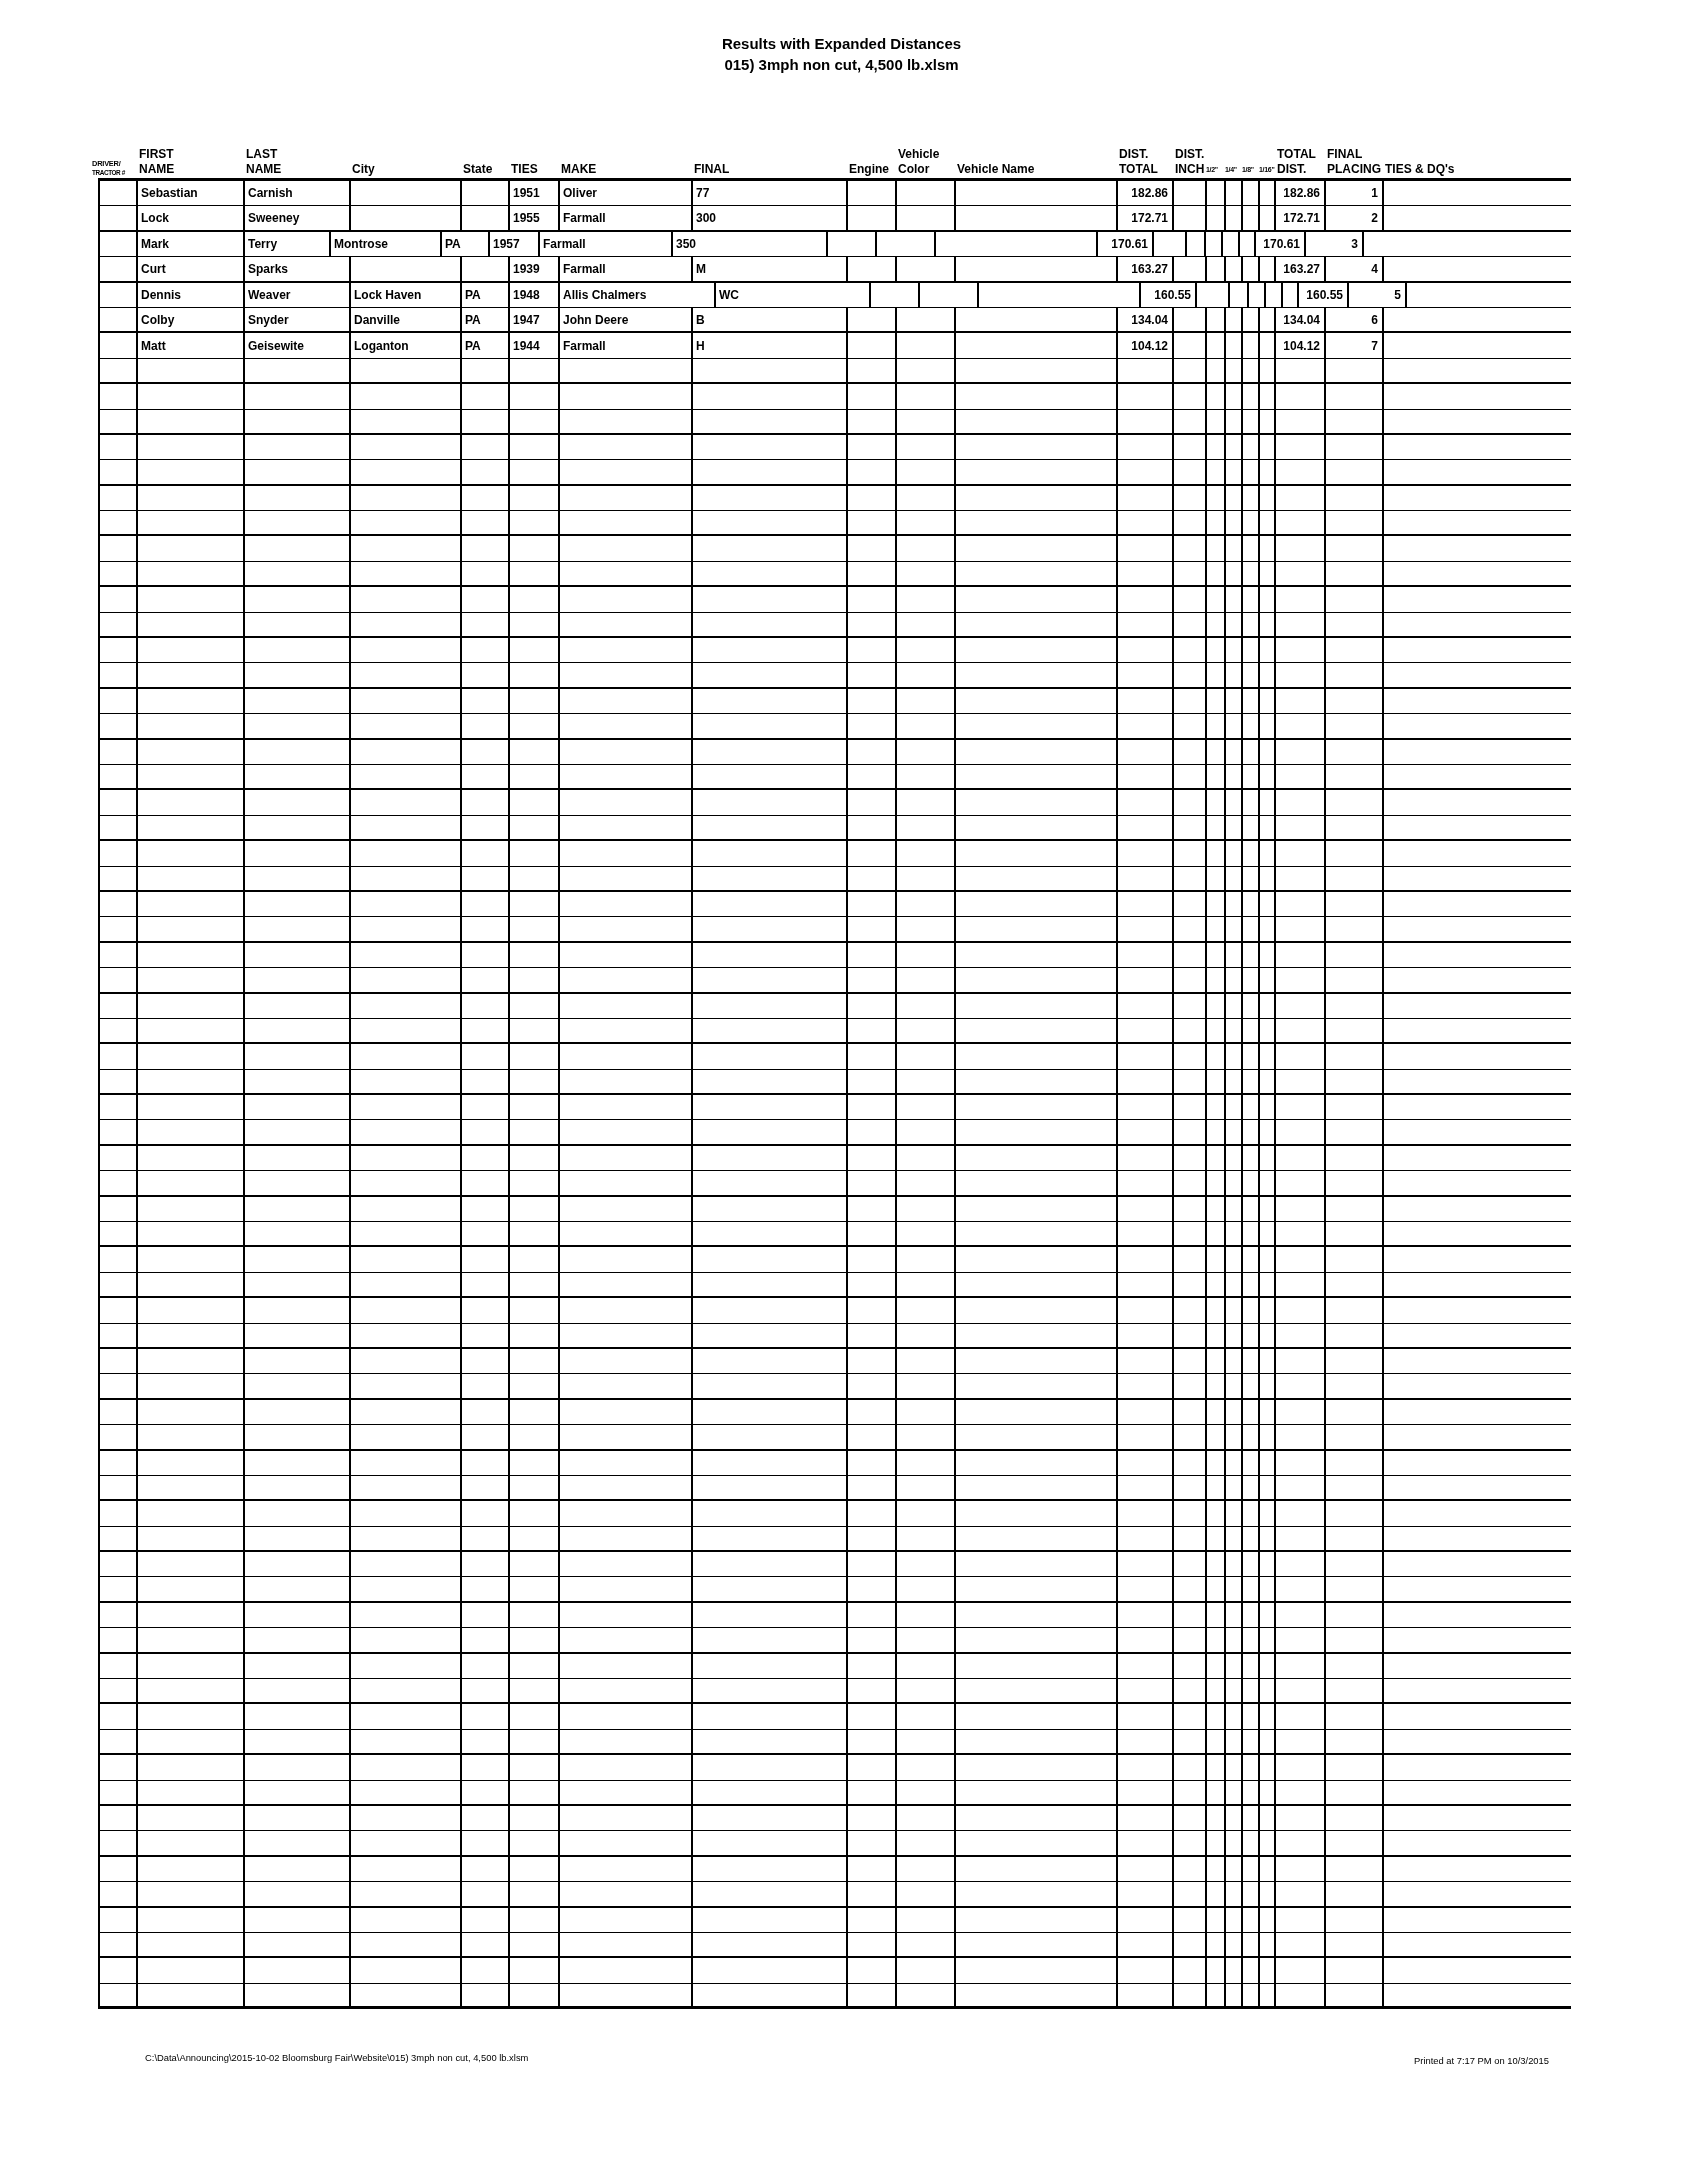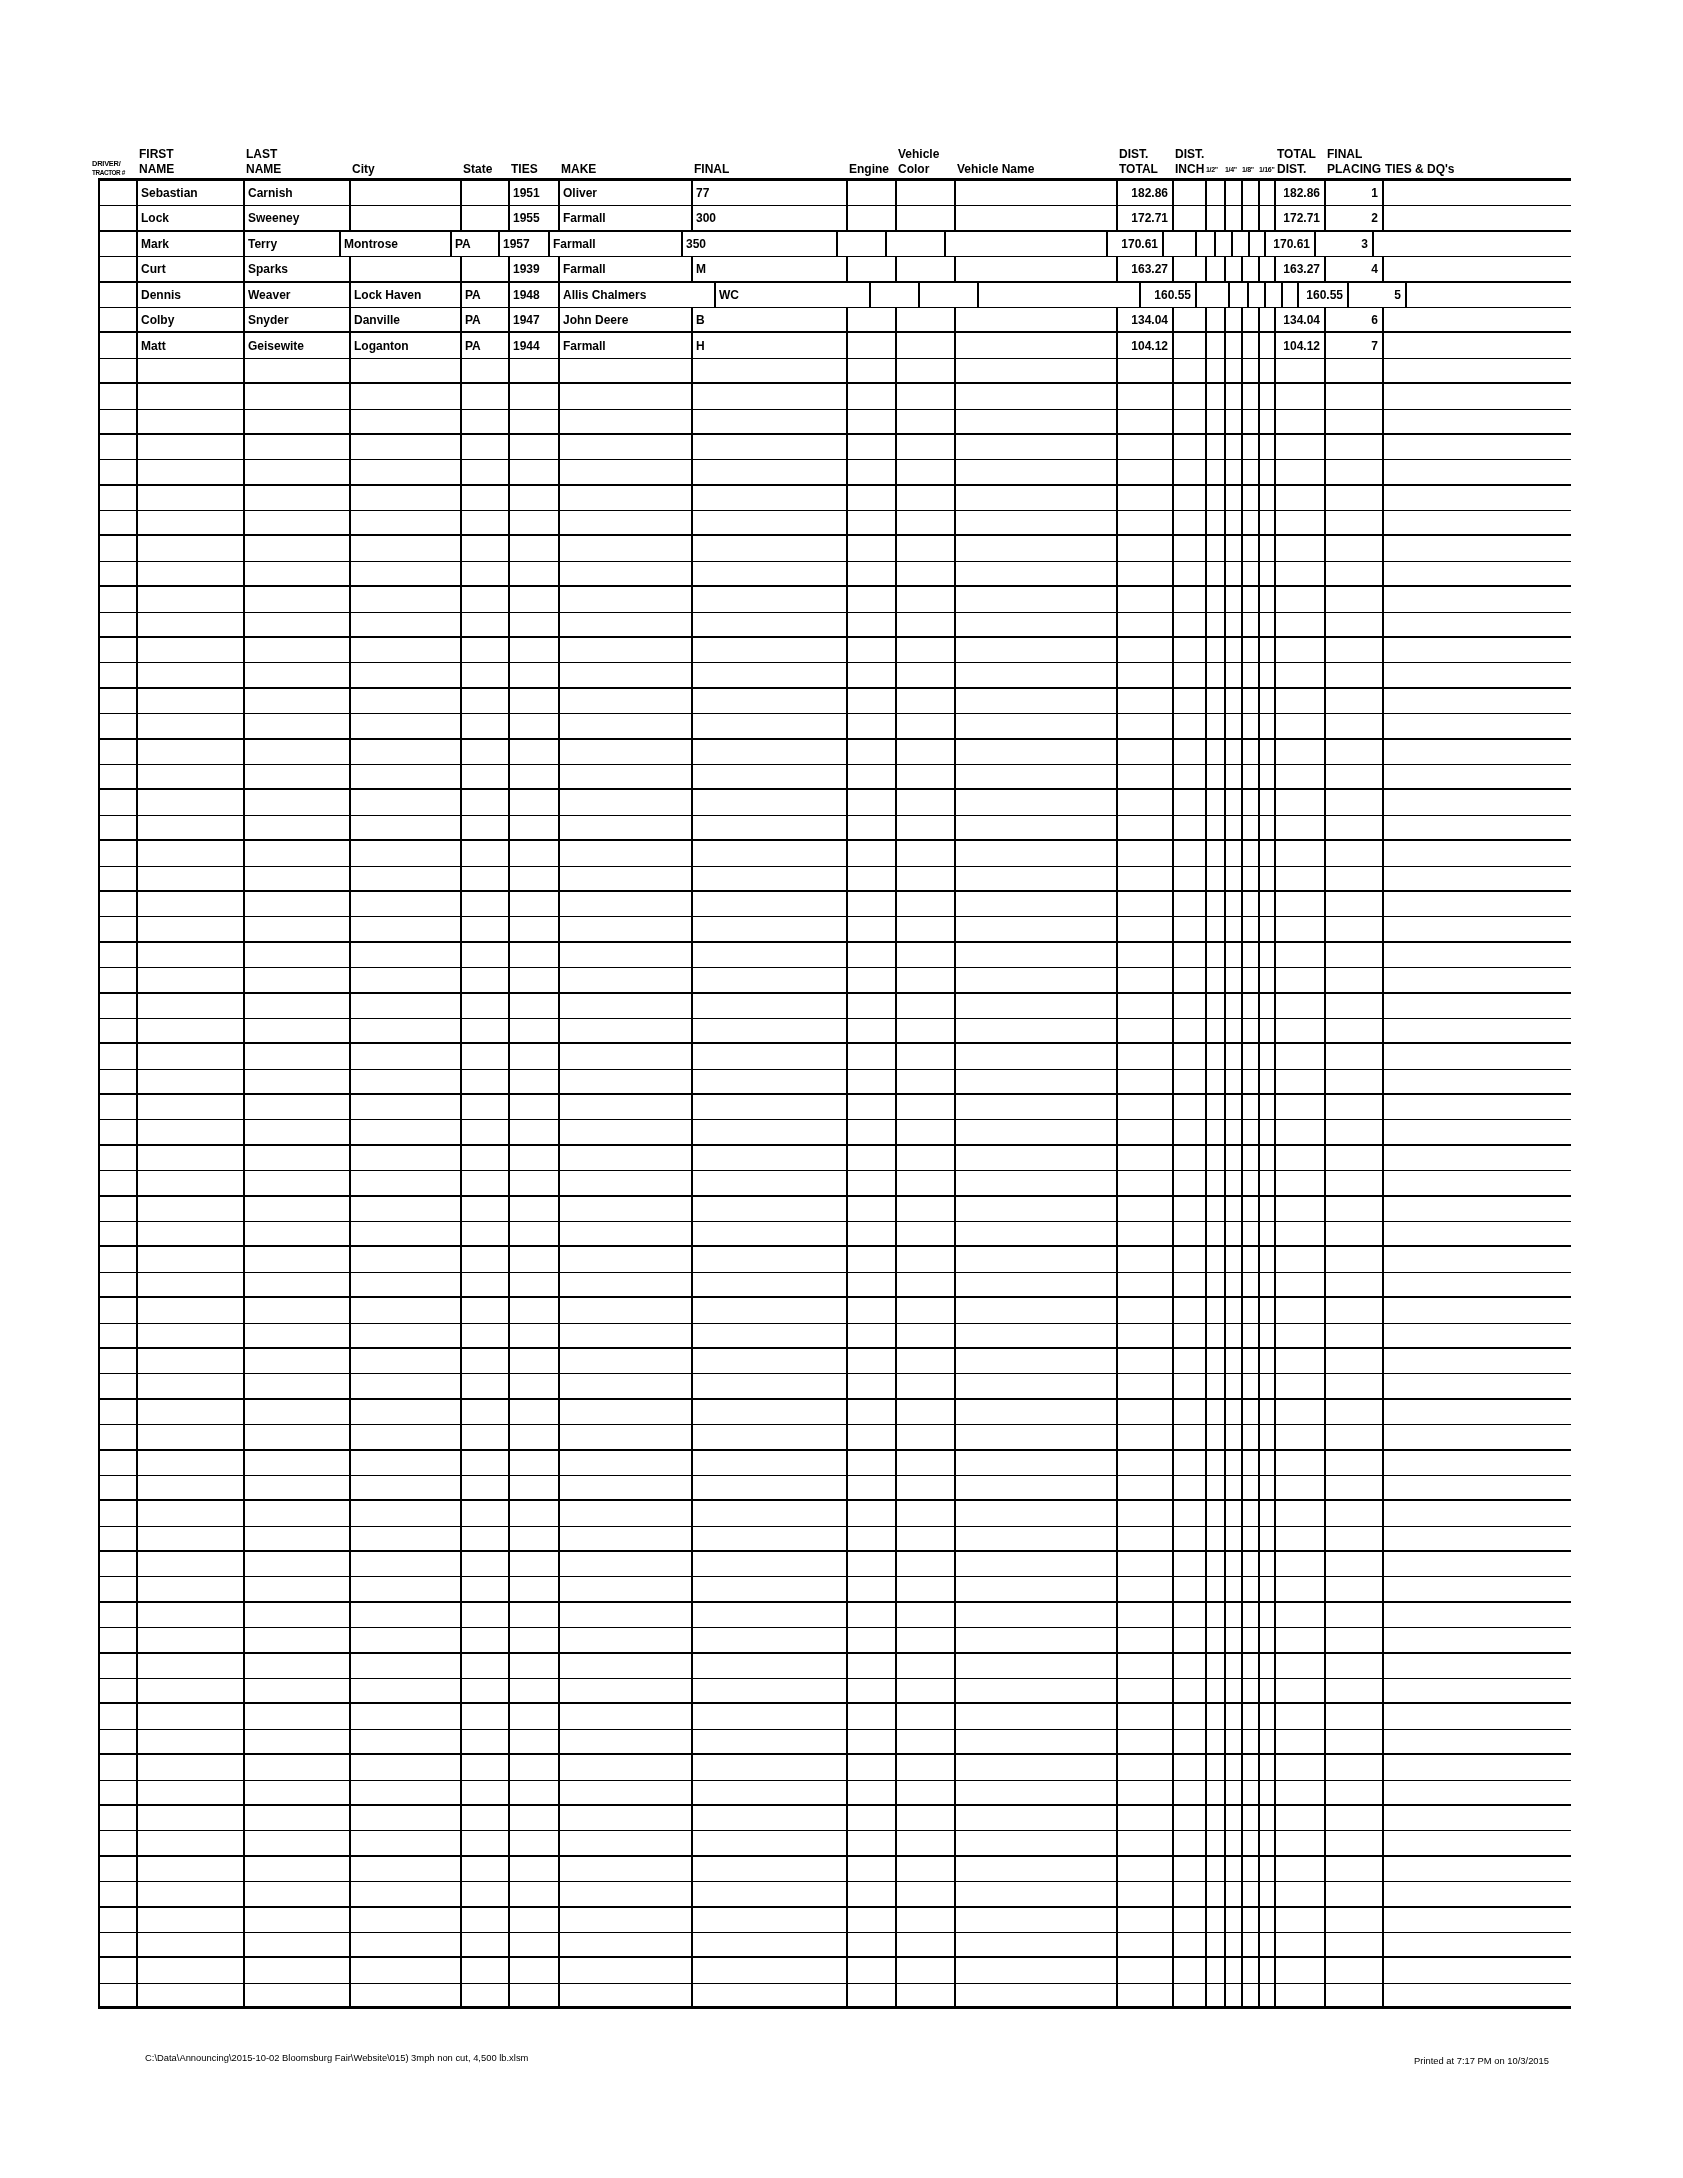--- a/index.html
+++ b/index.html
@@ -26,20 +26,24 @@
         padding:0 4px 0 3px;white-space:nowrap;overflow:hidden;}
   .cell.lastcol{border-right:none;}
   .footer{position:absolute;font-size:9.4px;font-weight:normal;}
   .footer-left{left:145px;top:2052px;}
   .footer-right{left:1414px;top:2055px;}
 </style>
 </head>
 <body>
 
 <div class="page">
+  <div class="title">
+    <div>Results with Expanded Distances</div>
+    <div>015) 3mph non cut, 4,500 lb.xlsm</div>
+  </div>
 
   <div class="table">
       <div class="header-row">
         <div class="hcell tinyhead" style="width: 38px;">
           <div class="hl1">DRIVER/</div>
           <div class="hl2">TRACTOR #</div>
         </div>
         <div class="hcell " style="width: 107px;">
           <div class="hl1">FIRST</div>
           <div class="hl2">NAME</div>
@@ -145,21 +149,21 @@
         <div class="cell" style="width: 17px;"></div>
         <div class="cell" style="width: 17px;"></div>
         <div class="cell" style="width: 16px;"></div>
         <div class="cell" style="width: 50px; justify-content: flex-end; text-align: right;">172.71</div>
         <div class="cell" style="width: 58px; justify-content: flex-end; text-align: right;">2</div>
         <div class="cell lastcol" style="width: 182px;"></div>
       </div>
       <div class="trow">
         <div class="cell" style="width: 38px;"></div>
         <div class="cell" style="width: 107px;">Mark</div>
-        <div class="cell" style="width: 96px;">Terry</div>
+        <div class="cell" style="width: 86px;">Terry</div>
         <div class="cell" style="width: 111px;">Montrose</div>
         <div class="cell" style="width: 48px;">PA</div>
         <div class="cell" style="width: 50px;">1957</div>
         <div class="cell" style="width: 133px;">Farmall</div>
         <div class="cell" style="width: 155px;">350</div>
         <div class="cell" style="width: 49px;"></div>
         <div class="cell" style="width: 59px;"></div>
         <div class="cell" style="width: 162px;"></div>
         <div class="cell" style="width: 56px; justify-content: flex-end; text-align: right;">170.61</div>
         <div class="cell" style="width: 33px;"></div>

